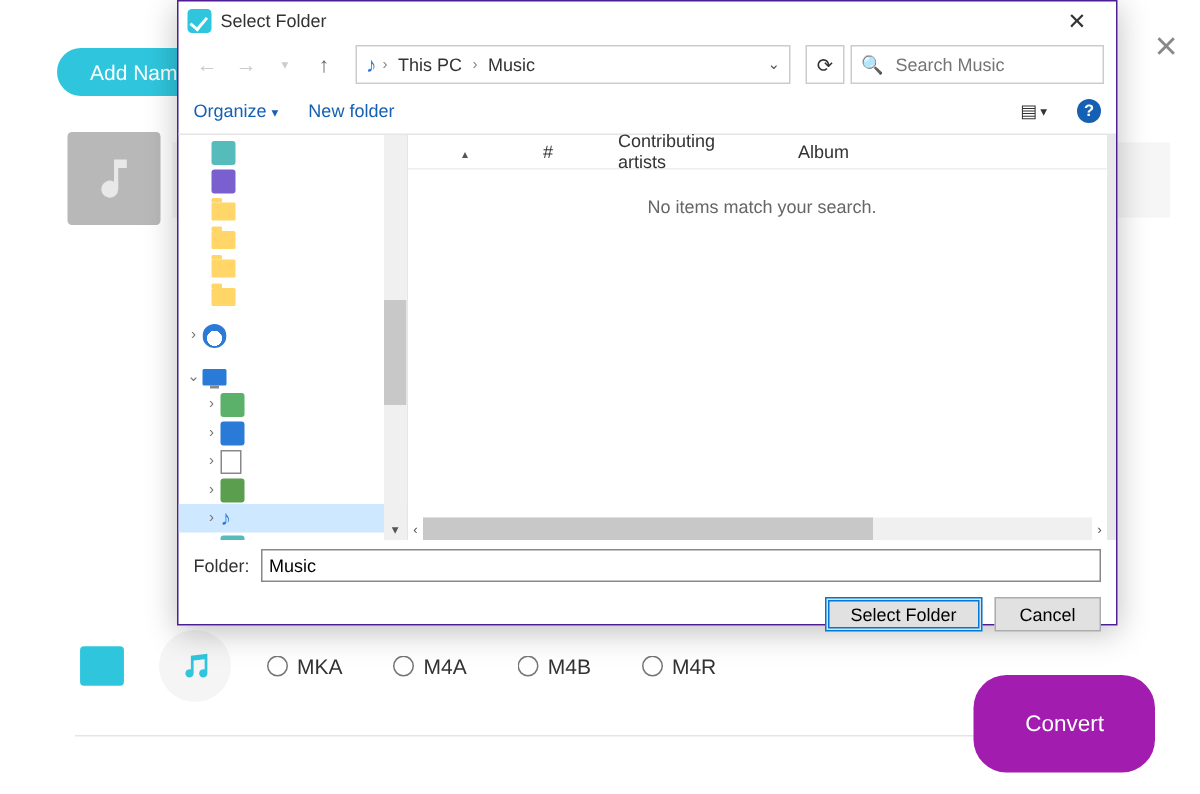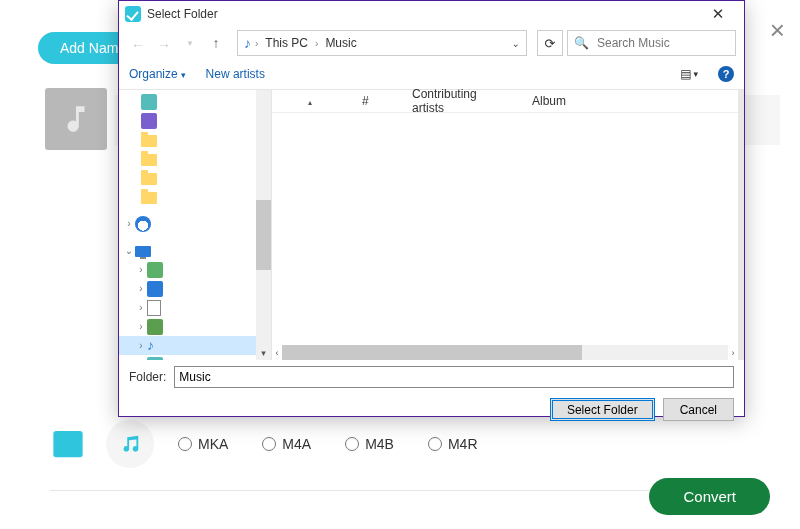--- a/index.html
+++ b/index.html
@@ -11,21 +11,21 @@
 .gray-strip{position:absolute;left:115px;top:95px;right:20px;height:50px;background:#f6f6f6}
 .format-row{position:absolute;left:50px;right:30px;top:420px;display:flex;align-items:center;gap:14px;border-bottom:1px solid #e5e5e5;padding-bottom:22px}
 .fmt-icon{width:36px;height:36px;fill:#2fc6dd;stroke:#2fc6dd}
 .note-circ{width:48px;height:48px;border-radius:50%;background:#f5f5f5;display:flex;align-items:center;justify-content:center;margin-left:6px}
 .note-circ svg{width:22px;height:22px;fill:#2fc6dd}
 .radios{display:flex;gap:34px;margin-left:10px}
 .radios label{display:flex;align-items:center;gap:6px;font-size:14px;color:#333;cursor:pointer}
 .radios input{width:14px;height:14px;margin:0}
 .install-btn{position:absolute;left:40px;bottom:14px;border:1.5px solid #2fc6dd;color:#2fc6dd;background:#fff;border-radius:22px;padding:9px 24px 9px 18px;font-size:14px;cursor:pointer;display:flex;align-items:center;gap:10px}
 .install-btn svg{width:16px;height:16px;stroke:#2fc6dd;fill:none;stroke-width:2}
-.convert-btn{position:absolute;right:30px;bottom:14px;background:#15803d;color:#fff;border:none;border-radius:22px;padding:10px 34px;font-size:15px;cursor:pointer}
+.convert-btn{position:absolute;right:30px;bottom:14px;background:#a21caf;color:#fff;border:none;border-radius:22px;padding:24px 34px;font-size:15px;cursor:pointer}
 
 
 .dialog{position:absolute;left:118px;top:0;width:625px;height:415px;background:#fff;border:1px solid #4c1d95;box-shadow:0 4px 20px rgba(0,0,0,.25)}
 .dlg-title{height:26px;display:flex;align-items:center;padding:0 6px;font-size:12px}
 .dlg-title .logo{width:16px;height:16px;background:#2fc6dd;border-radius:3px;margin-right:6px;position:relative}
 .dlg-title .logo::after{content:"";position:absolute;left:4px;top:3px;width:5px;height:9px;border:2px solid #fff;border-left:0;border-top:0;transform:rotate(40deg)}
 .dlg-close{margin-left:auto;width:40px;height:26px;display:flex;align-items:center;justify-content:center;font-size:15px;cursor:pointer}
 
 .nav-row{height:32px;display:flex;align-items:center;padding:0 8px;gap:4px;border-bottom:0}
 .nav-btn{width:22px;height:22px;display:flex;align-items:center;justify-content:center;color:#666;cursor:pointer;font-size:14px}
@@ -160,21 +160,21 @@
     </div>
     <div class="refresh">⟳</div>
     <div class="search">
       <span>🔍</span>
       <input placeholder="Search Music" style="">
     </div>
   </div>
 
   <div class="toolbar">
     <span class="blue"><span>Organize</span> <span class="tiny-arrow">▾</span></span>
-    <span class="blue">New artists</span>
+    <span class="blue">New folder</span>
     <span class="spacer"></span>
     <span class="view-btn">▤<span class="tiny-arrow">▾</span></span>
     <span class="help-ic">?</span>
   </div>
 
   <div class="body">
     <div class="tree">
       <div class="arrow-up">▴</div>
       <div class="tree-item" style="padding-left:22px">
           <span class="ic ic-pic"></span>
@@ -233,20 +233,21 @@
       <div class="arrow-dn">▾</div>
     </div>
 
     <div class="listpane">
       <div class="cols">
         <div style="width:60px;text-align:center"><span class="sort">▴</span></div>
         <div class="c-num">#</div>
         <div class="c-ca">Contributing artists</div>
         <div class="c-alb">Album</div>
       </div>
+      <div class="empty">No items match your search.</div>
       <div class="har-l">‹</div>
       <div class="hscroll"></div>
       <div class="hthumb"></div>
       <div class="har-r">›</div>
       <div class="vscroll2"></div>
     </div>
   </div>
 
   <div class="folder-row">
     <label>Folder:</label>

